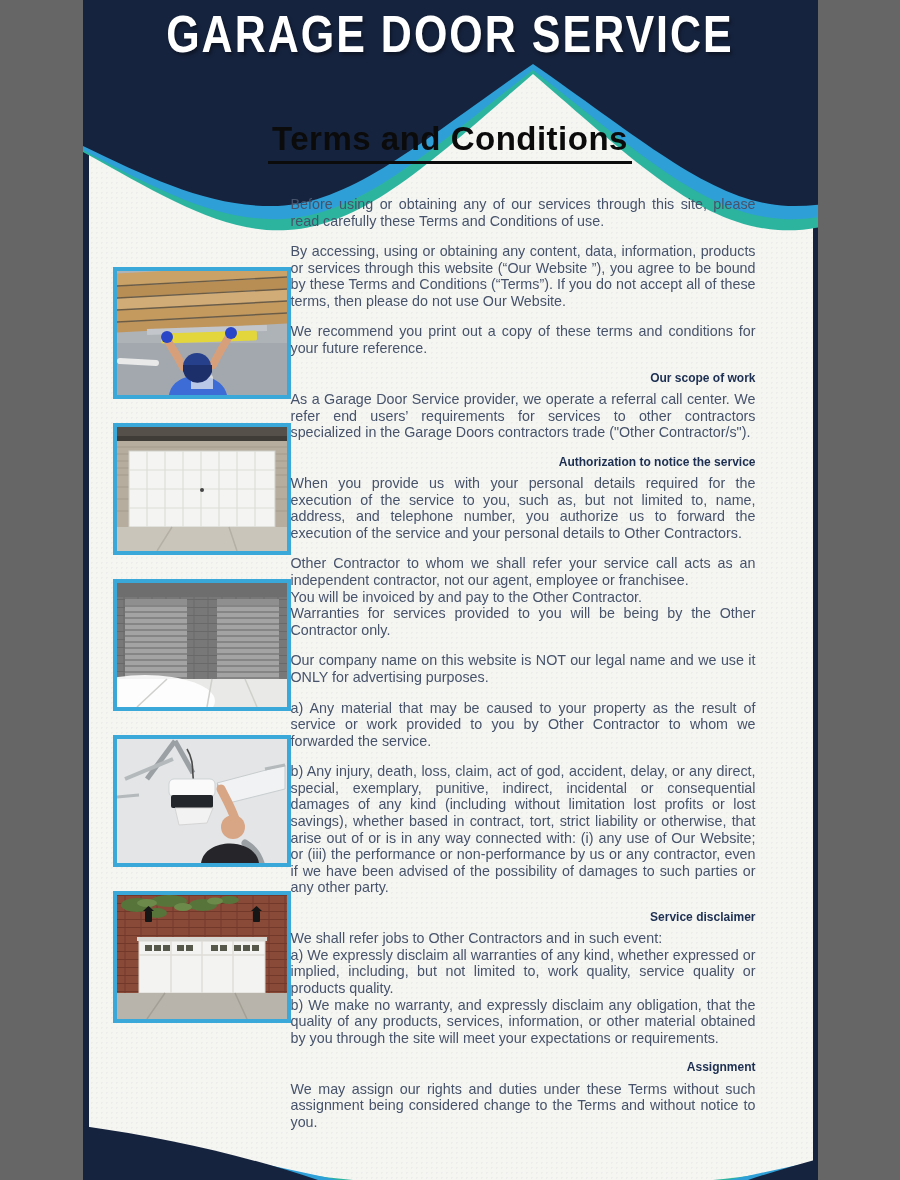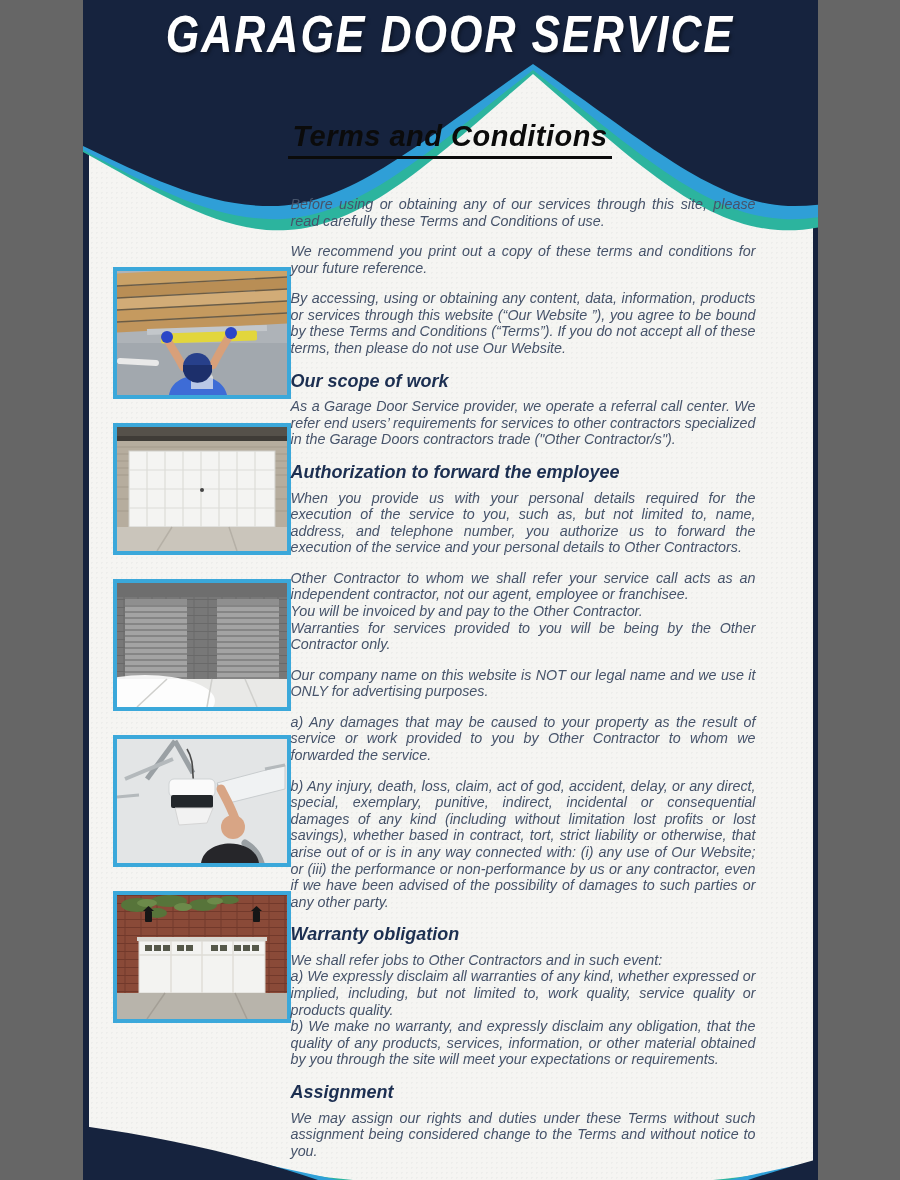--- a/index.html
+++ b/index.html
@@ -1,36 +1,36 @@
 <!DOCTYPE html>
 <html style="--navy: #16233e; --cyan: #2f9fd7; --teal: #2cb49e; --paper: #f5f5f2; --text: #46536a; --heading: #1c2f51; --photo_border: #3ba8da;"><head>
 <meta charset="utf-8">
 <style>
   html,body{margin:0;padding:0;}
   body{font-family:"Liberation Sans", sans-serif; background:#666; }
-  .page{position:relative;width:735px;height:1180px;margin:0 auto;background:var(--navy,#16233e);overflow:hidden;font-style:italic;}
+  .page{position:relative;width:735px;height:1180px;margin:0 auto;background:var(--navy,#16233e);overflow:hidden;}
   .paper{position:absolute;left:6px;right:5px;top:0;bottom:0;background:var(--paper,#f5f5f2);
     background-image:radial-gradient(rgba(40,60,80,0.035) 1px, transparent 1px);background-size:5px 5px;z-index:1;}
   .header-wave{position:absolute;top:0;left:0;width:900px;height:240px;z-index:2;display:block;}
   .footer-wave{position:absolute;bottom:0;left:0;width:900px;height:120px;z-index:2;display:block;}
   .brand{position:absolute;top:4px;left:0;width:100%;text-align:center;z-index:3;margin:0;
     color:#fff;font-size:43px;font-weight:bold;letter-spacing:2px;
     transform:scaleY(1.22);transform-origin:50% 0;
     text-shadow:2px 3px 3px rgba(0,0,0,0.35);}
   .terms-heading{position:absolute;top:120px;left:0;width:100%;text-align:center;z-index:3;margin:0;}
-  .terms-heading span{display:inline-block;color:#0b0b0b;font-size:29px;font-weight:bold;letter-spacing:0.5px;
+  .terms-heading span{display:inline-block;color:#0b0b0b;font-size:33px;font-weight:bold;letter-spacing:0.5px;
     border-bottom:3px solid #0b0b0b;padding:0 4px 3px 4px;}
   .content{position:absolute;top:196px;left:30px;right:62px;z-index:3;display:flex;align-items:flex-start;}
   .image-col{width:178px;flex:0 0 178px;padding-top:71px;}
   .photo{width:170px;height:124px;border:4px solid var(--photo_border,#3ba8da);margin:0 0 24px 0;background:#ddd;overflow:hidden;}
   .photo svg{display:block;width:100%;height:100%;}
   .text-col{flex:1;min-width:0;}
   .para{margin:0 0 14px 0;color:var(--text,#46536a);font-size:14.3px;line-height:1.16;
     text-align:justify;white-space:pre-line;}
-  .sec-title{margin:8px 0 6px 0;color:var(--heading,#1c2f51);font-size:18px;font-weight:bold;line-height:1.2;}
+  .sec-title{margin:8px 0 6px 0;color:var(--heading,#1c2f51);font-size:12px;font-weight:bold;line-height:1.2;text-align:right;}
 </style>
 </head>
 <body>
 
 <div class="page">
   <div class="paper"></div>
 
   <svg class="header-wave" viewBox="0 0 900 240" preserveAspectRatio="none" aria-hidden="true">
     <path fill="#2cb49e" d="M0,0 L900,0 L900,152 C820,196 760,234 695,230 C617,225 550,160 450,74 C350,160 283,225 205,230 C140,234 80,196 0,152 Z"></path>
     <path fill="#2f9fd7" d="M0,0 L900,0 L900,150 C825,190 765,222 700,219 C622,215 555,152 450,70 C345,152 278,215 200,219 C135,222 75,190 0,150 Z"></path>
@@ -219,33 +219,33 @@
           </g>
           <rect y="98" width="170" height="26" fill="#b8b4ab"></rect>
           <line x1="30" y1="124" x2="48" y2="98" stroke="#a49f96" stroke-width="1.5"></line>
           <line x1="130" y1="124" x2="118" y2="98" stroke="#a49f96" stroke-width="1.5"></line>
         </svg>
       </figure>
 
     </div>
     <div class="text-col">
         <p class="para">Before using or obtaining any of our services through this site, please read carefully these Terms and Conditions of use.</p>
+        <p class="para">By accessing, using or obtaining any content, data, information, products or services through this website (“Our Website ”), you agree to be bound by these Terms and Conditions (“Terms”). If you do not accept all of these terms, then please do not use Our Website.</p>
         <p class="para">We recommend you print out a copy of these terms and conditions for your future reference.</p>
-        <p class="para">By accessing, using or obtaining any content, data, information, products or services through this website (“Our Website ”), you agree to be bound by these Terms and Conditions (“Terms”). If you do not accept all of these terms, then please do not use Our Website.</p>
         <h3 class="sec-title">Our scope of work</h3>
         <p class="para">As a Garage Door Service provider, we operate a referral call center. We refer end users’ requirements for services to other contractors specialized in the Garage Doors contractors trade ("Other Contractor/s").</p>
-        <h3 class="sec-title">Authorization to forward the employee</h3>
+        <h3 class="sec-title">Authorization to notice the service</h3>
         <p class="para">When you provide us with your personal details required for the execution of the service to you, such as, but not limited to, name, address, and telephone number, you authorize us to forward the execution of the service and your personal details to Other Contractors.</p>
         <p class="para">Other Contractor to whom we shall refer your service call acts as an independent contractor, not our agent, employee or franchisee.
 You will be invoiced by and pay to the Other Contractor.
 Warranties for services provided to you will be being by the Other Contractor only.</p>
         <p class="para">Our company name on this website is NOT our legal name and we use it ONLY for advertising purposes.</p>
-        <p class="para">a) Any damages that may be caused to your property as the result of service or work provided to you by Other Contractor to whom we forwarded the service.</p>
+        <p class="para">a) Any material that may be caused to your property as the result of service or work provided to you by Other Contractor to whom we forwarded the service.</p>
         <p class="para">b) Any injury, death, loss, claim, act of god, accident, delay, or any direct, special, exemplary, punitive, indirect, incidental or consequential damages of any kind (including without limitation lost profits or lost savings), whether based in contract, tort, strict liability or otherwise, that arise out of or is in any way connected with: (i) any use of Our Website; or (iii) the performance or non-performance by us or any contractor, even if we have been advised of the possibility of damages to such parties or any other party.</p>
-        <h3 class="sec-title">Warranty obligation</h3>
+        <h3 class="sec-title">Service disclaimer</h3>
         <p class="para">We shall refer jobs to Other Contractors and in such event:
 a) We expressly disclaim all warranties of any kind, whether expressed or implied, including, but not limited to, work quality, service quality or products quality.
 b) We make no warranty, and expressly disclaim any obligation, that the quality of any products, services, information, or other material obtained by you through the site will meet your expectations or requirements.</p>
         <h3 class="sec-title">Assignment</h3>
         <p class="para">We may assign our rights and duties under these Terms without such assignment being considered change to the Terms and without notice to you.</p>
       </div>
   </div>
 </div>
 
 </body></html>

